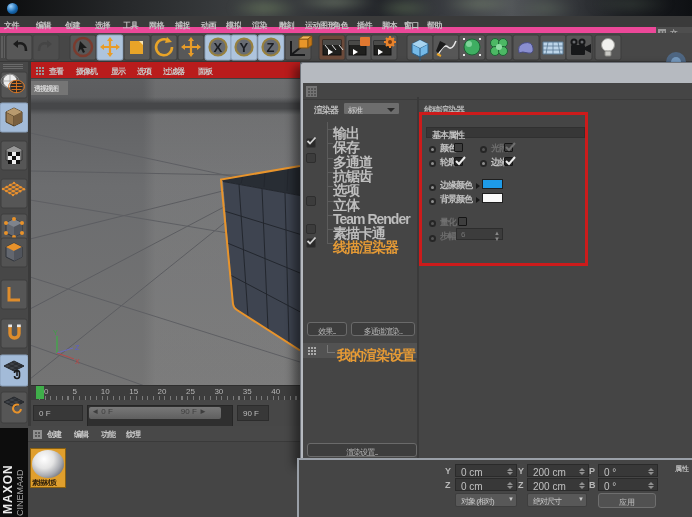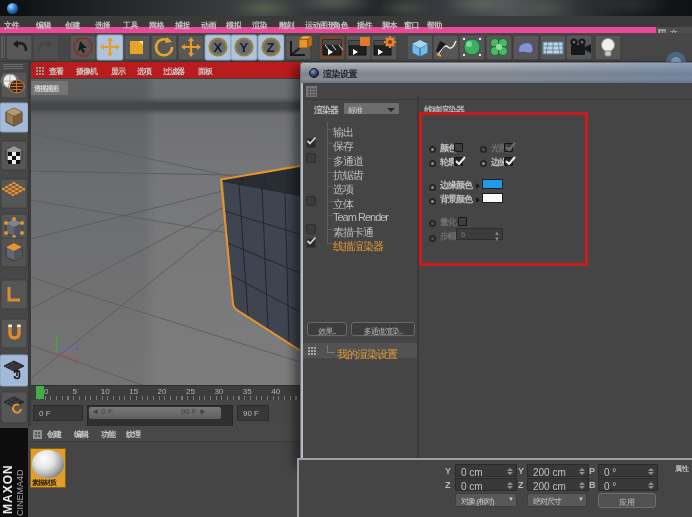--- a/index.html
+++ b/index.html
@@ -80,21 +80,21 @@
 
 #dgrip{position:absolute;left:3px;top:3px;width:11px;height:11px;border:1px solid #757575;
 background:linear-gradient(#757575 1px,transparent 1px),linear-gradient(90deg,#757575 1px,transparent 1px),#555;
 background-size:3px 3px;}
 
 .dlab{position:absolute;font-size:9px;color:#bdbdbd;letter-spacing:-1px;font-weight:bold;}
 #rdrop{position:absolute;left:40px;top:19px;width:57px;height:13px;background:#6d6d6d;
 border:1px solid #454545;border-radius:2px;color:#cfcfcf;font-size:8px;padding:2px 0 0 4px;letter-spacing:-1px;}
 #rdrop:after{content:"";position:absolute;right:4px;top:5px;border-left:4px solid transparent;
 border-right:4px solid transparent;border-top:4px solid #2a2a2a;}
-.titem{position:absolute;left:30px;font-size:11px;color:#bdbdbd;letter-spacing:-1px;white-space:nowrap;font-weight:normal;}
+.titem{position:absolute;left:30px;font-size:14px;color:#bdbdbd;letter-spacing:-1px;white-space:nowrap;font-weight:bold;}
 .titem.sel{color:#e59a35;}
 .tcheck{position:absolute;left:3px;width:10px;height:10px;background:#2a2a2a;border:1px solid #383838;border-radius:2px;}
 .tcheck.dim{background:#3c3c3c;border-color:#2e2e2e;}
 .tline{position:absolute;background:#5c5c5c;}
 .dbtn{position:absolute;height:14px;background:#3d3d3d;border:1px solid #6a6a6a;border-radius:3px;
 color:#b9b9b9;font-size:8px;text-align:center;letter-spacing:-1px;padding-top:3px;}
 
 #vsep{position:absolute;left:114px;top:14px;width:2px;height:361px;background:#3a3a3a;}
 #rpanel{position:absolute;left:116px;top:14px;width:273px;height:361px;}
 .rlab{position:absolute;font-size:9px;letter-spacing:-1px;white-space:nowrap;font-weight:bold;}
@@ -523,25 +523,20 @@
       <div id="matball"></div>
       <div id="matlabel">素描材质</div>
     </div>
 <div class="abs" id="maxon">
       <div class="m1">MAXON</div>
       <div class="m2">CINEMA4D</div>
     </div>
 
 <div class="abs" id="dlg">
  <div id="dlgframe"></div>
- <div id="dlgtitle">
-        <div class="glow"></div>
-        <div id="dlgicon"></div>
-        <div class="t">渲染设置</div>
-      </div>
  <div id="dlgbody">
    <div style="position:absolute;left:0;top:16px;width:389px;height:1px;background:#3b3b3b"></div>
    <div id="dgrip"></div>
    <div class="dlab" style="left:11px;top:21px;">渲染器</div>
    <div id="rdrop">标准</div>
    <div id="treelines"></div>
    <div id="treeitems">
           <div class="titem" style="top:42px">输出</div>
           <div class="tline" style="left:24px;top:46px;width:6px;height:1px"></div>
           <div class="tcheck" style="top:55px"></div>
@@ -572,23 +567,27 @@
           <div class="titem sel" style="top:156px">线描渲染器</div>
           <div class="tline" style="left:24px;top:160px;width:6px;height:1px"></div>
           <div class="tline" style="left:24px;top:39px;width:1px;height:121.4px"></div>
         </div>
    <div class="dbtn" style="left:4px;top:239px;width:40px;">效果...</div>
    <div class="dbtn" style="left:48px;top:239px;width:64px;">多通道渲染...</div>
    <div style="position:absolute;left:0px;top:260px;width:114px;height:15px;background:#525252;"></div>
         <div style="position:absolute;left:5px;top:264px;width:9px;height:8px;background:radial-gradient(circle 1px at 1px 1px,#aaa 1px,transparent 1.4px);background-size:3px 3px;"></div>
    <div style="position:absolute;left:24px;top:262px;width:8px;height:8px;border-left:1px solid #777;border-bottom:1px solid #777;"></div>
    <div class="titem sel" style="left:34px;top:264px;">我的渲染设置</div>
+   <div class="dbtn" style="left:4px;top:360px;width:110px;">渲染设置...</div>
    <div id="vsep"></div>
    <div id="rpanel">
      <div class="rlab en" style="left:5px;top:7px;color:#b4b4b4;">线稿渲染器</div>
+     <div id="secbar">
+            <div class="rlab en" style="left:5px;top:1px;">基本属性</div>
+          </div>
      <div id="rows">
             <div class="toggle" style="left:10px;top:49px">
               <i></i>
             </div>
             <div class="rlab en" style="left:21px;top:45px">颜色</div>
             <div class="cbox dim" style="left:35px;top:46px"></div>
             <div class="toggle dim" style="left:61px;top:49px">
               <i></i>
             </div>
             <div class="rlab dis" style="left:72px;top:45px">光照</div>

